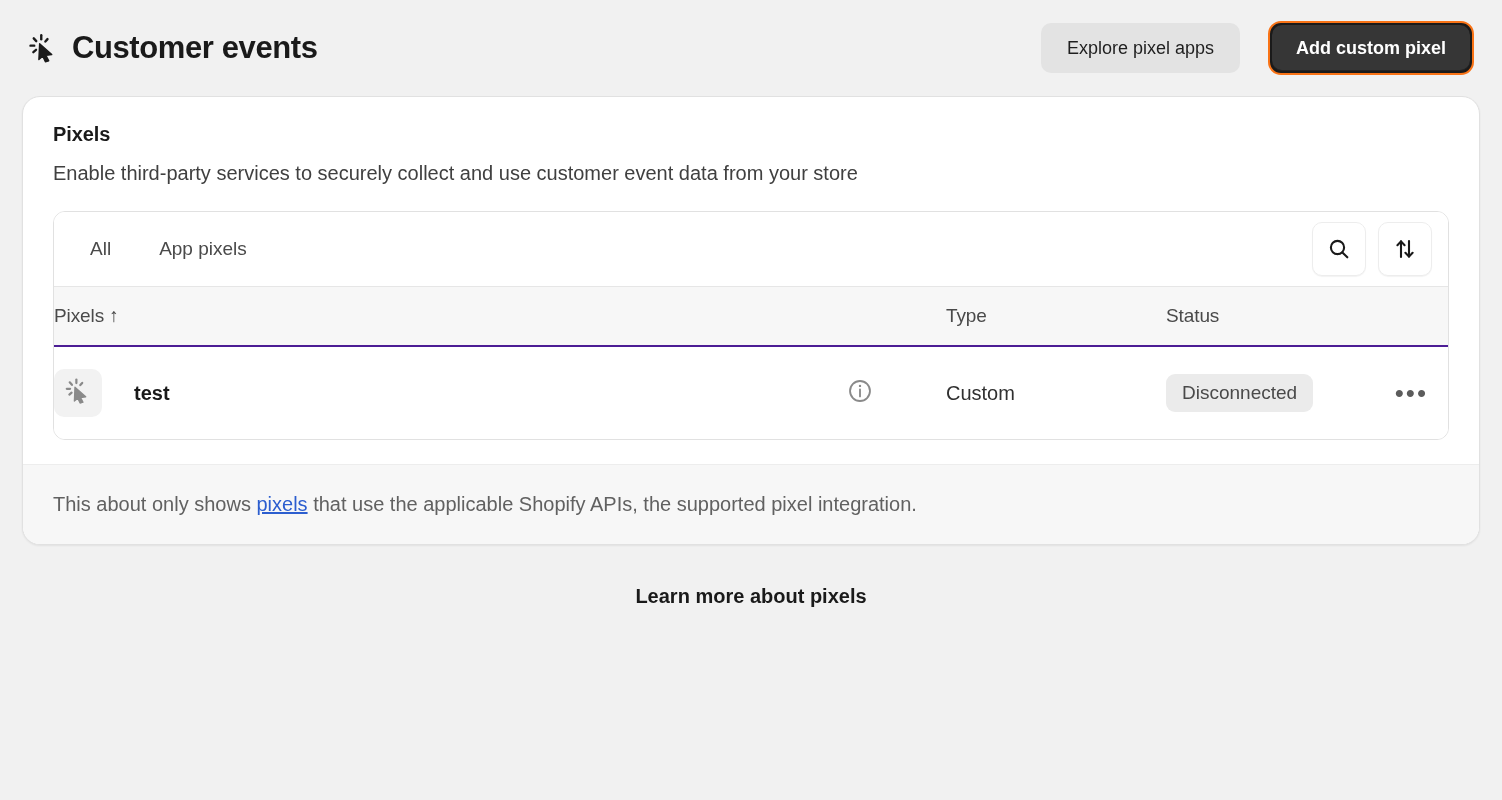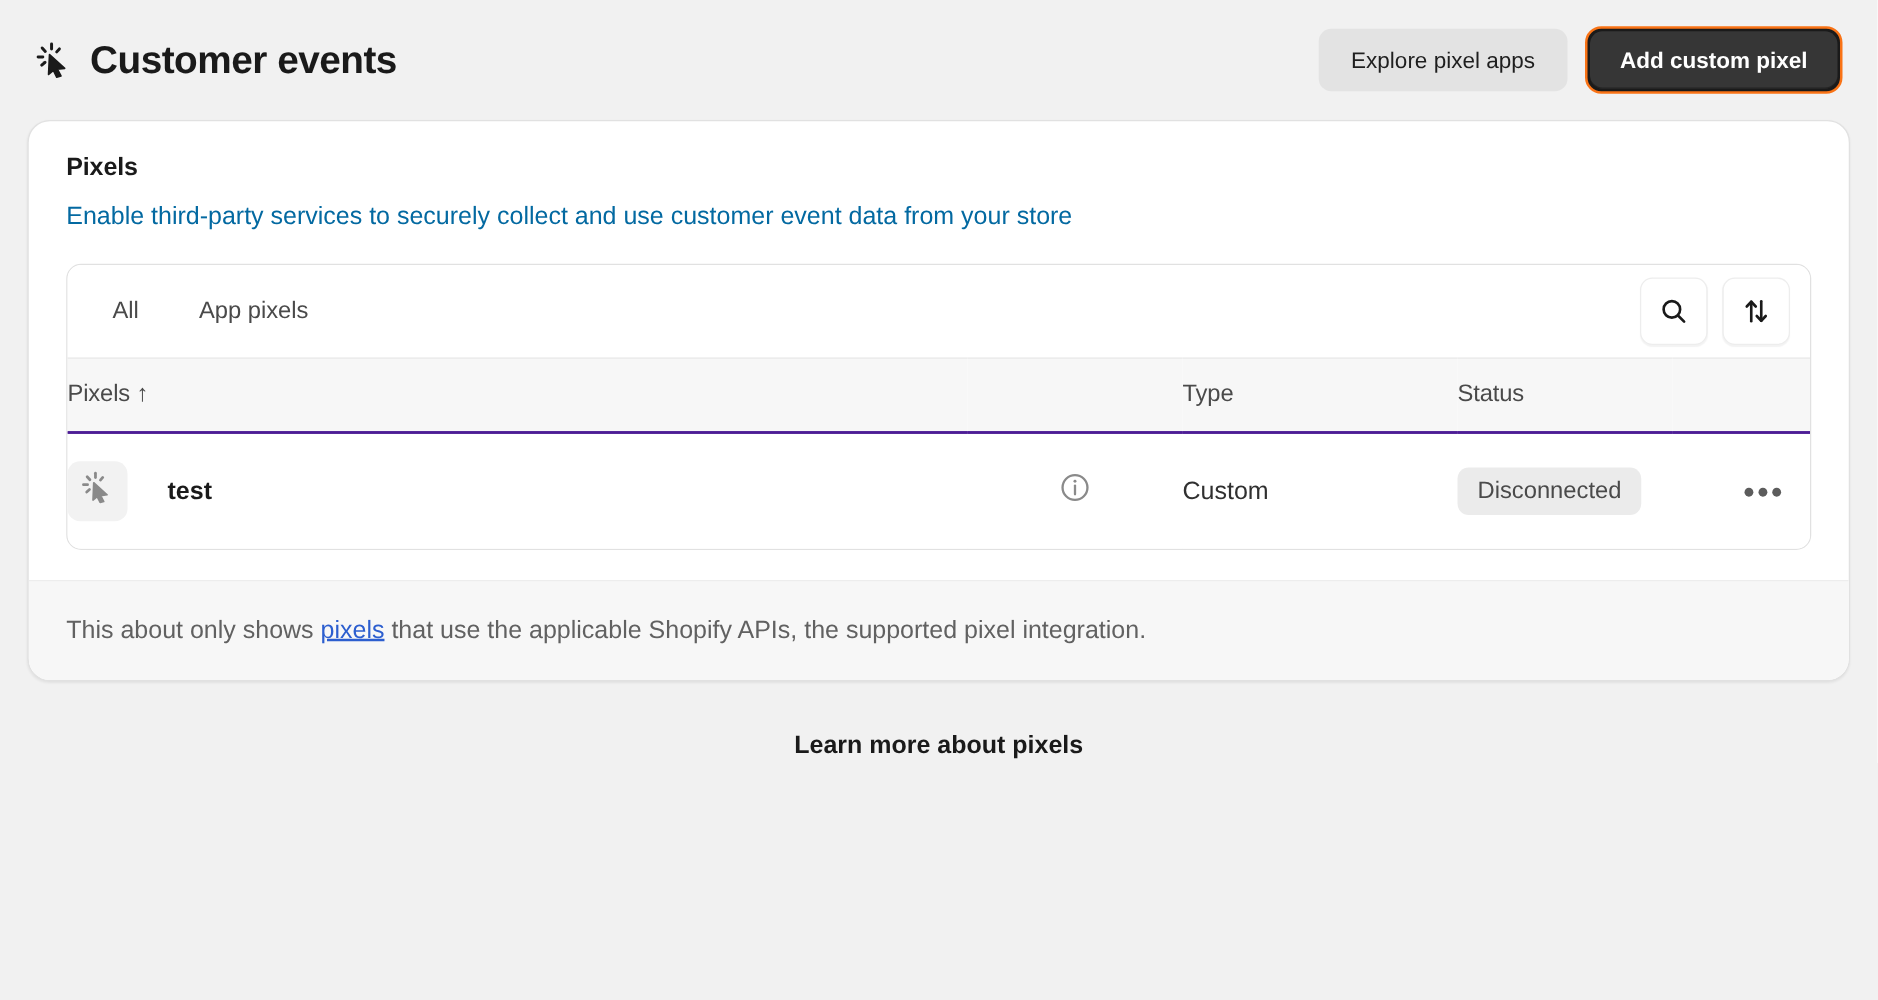--- a/index.html
+++ b/index.html
@@ -47,21 +47,21 @@
     font-size: 31px;
     font-weight: 700;
     letter-spacing: -0.4px;
     color: #1A1A1A;
     line-height: 1.1;
     margin: 0;
   }
   .header-actions {
     display: flex;
     align-items: center;
-    gap: 14px;
+    gap: 28px;
   }
   .btn {
     font-family: "Liberation Sans", sans-serif;
     font-size: 18px;
     font-weight: 600;
     border: none;
     border-radius: 10px;
     cursor: pointer;
     white-space: nowrap;
     line-height: 1;
@@ -103,21 +103,21 @@
   }
   .card-title {
     font-size: 20px;
     font-weight: 700;
     color: #1A1A1A;
     margin: 0 0 14px 0;
     letter-spacing: -0.1px;
   }
   .card-subtitle {
     font-size: 20px;
-    color: #0369a1;
+    color: #404040;
     margin: 0 0 24px 0;
     line-height: 1.35;
   }
 
   
   .table-box {
     border: 1px solid #E1E1E1;
     border-radius: 12px;
     overflow: hidden;
     background: #FFFFFF;

